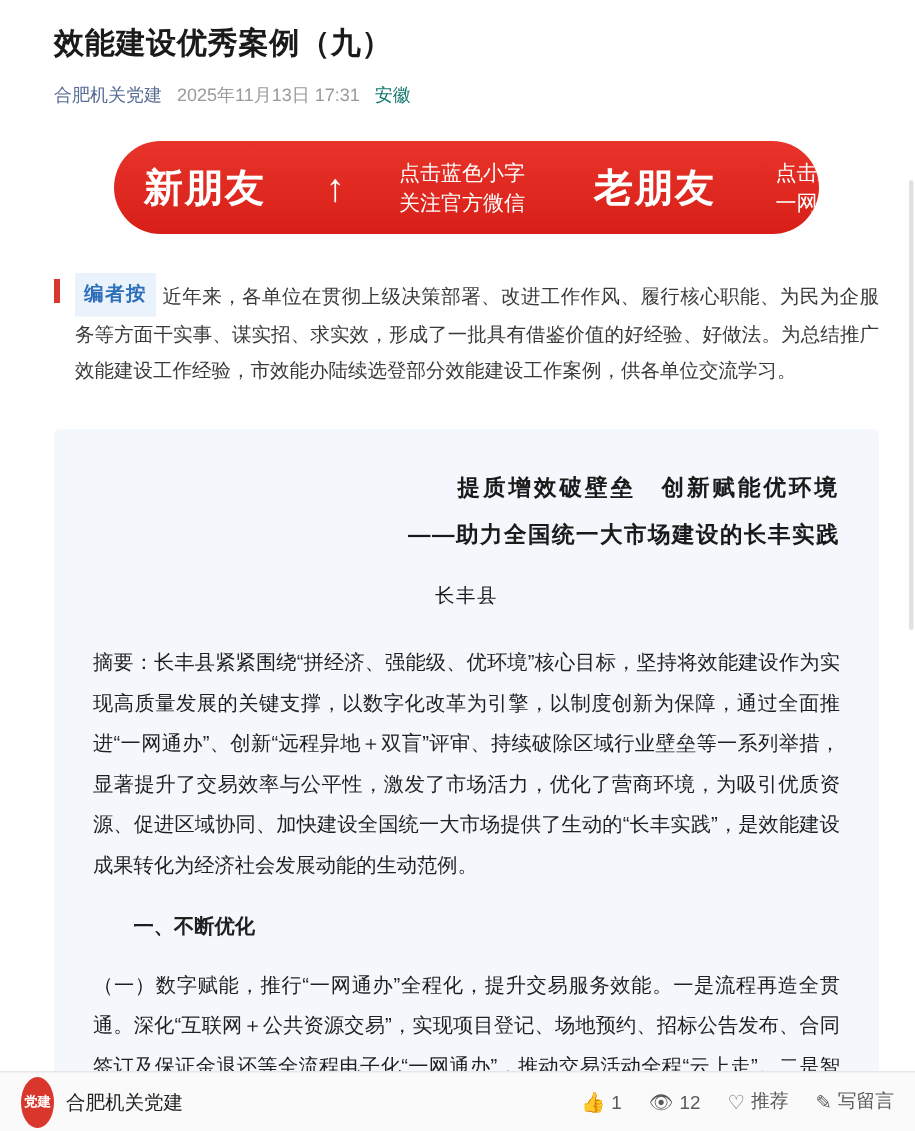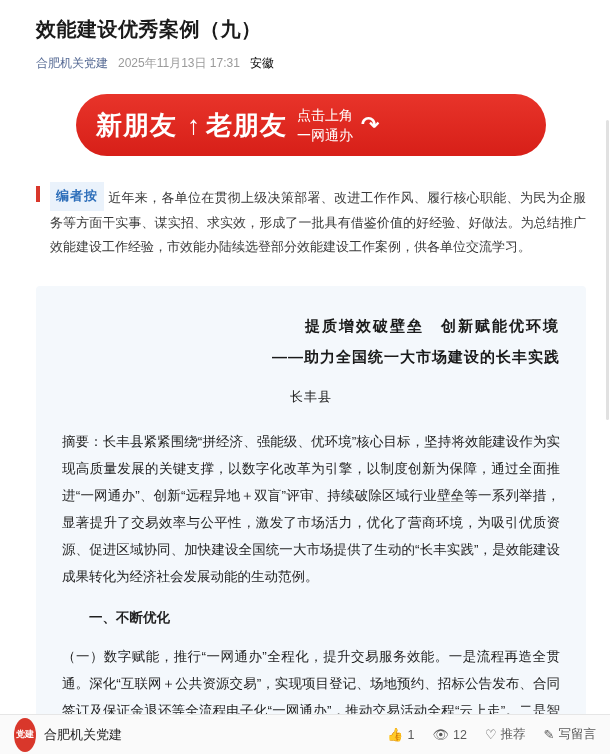--- a/index.html
+++ b/index.html
@@ -31,39 +31,40 @@
   }
   .meta {
     margin-top: 12px;
     display: flex;
     align-items: center;
     gap: 10px;
     font-size: 12px;
   }
   .meta .account { color: #576b95; }
   .meta .date { color: #9a9a9a; }
-  .meta .loc { color: #000000; }
+  .meta .loc { color: #0f766e; }
 
   
   .banner-wrap {
     margin-top: 22px;
     display: flex;
     justify-content: center;
   }
   .banner {
     width: 470px;
     height: 62px;
     border-radius: 31px;
     background: linear-gradient(180deg, #e8342a 0%, #d71f18 100%);
     display: flex;
     align-items: center;
     padding: 0 20px;
     color: #fff;
     position: relative;
     overflow: hidden;
+    gap: 30px;
   }
   .banner .big {
     font-size: 26px;
     font-weight: bold;
     letter-spacing: 1px;
     line-height: 1;
     flex: 0 0 auto;
   }
   .banner .arrow-up {
     font-size: 26px;
@@ -218,20 +219,24 @@
     <div class="meta">
       <span class="account">合肥机关党建</span>
       <span class="date">2025年11月13日 17:31</span>
       <span class="loc">安徽</span>
     </div>
 
     <div class="banner-wrap">
       <div class="banner">
         <span class="big">新朋友</span>
         <span class="arrow-up">↑</span>
+        <span class="two-lines">
+          <span>点击蓝色小字</span><br>
+          <span>关注官方微信</span>
+        </span>
         <span class="big">老朋友</span>
         <span class="two-lines second" style="margin-left:10px;">
           <span>点击上角</span><br>
           <span>一网通办</span>
         </span>
         <span class="arrow-curve">↷</span>
       </div>
     </div>
 
     <div class="editor-note">

